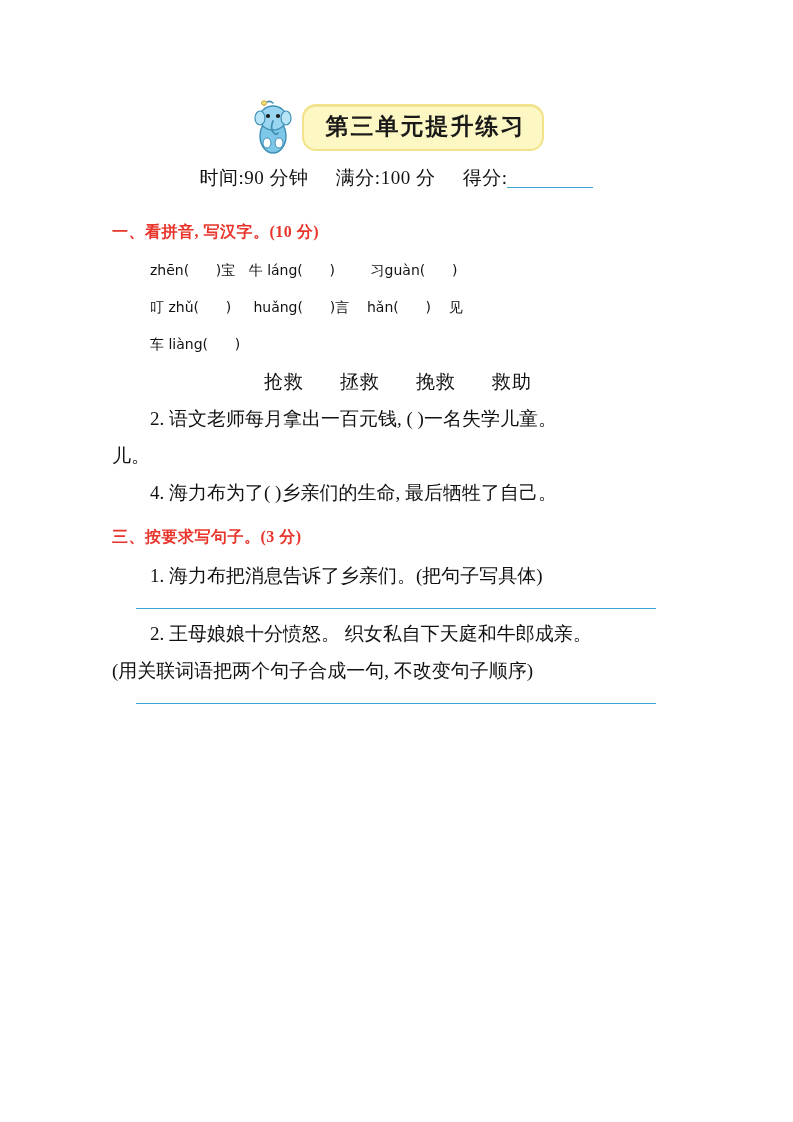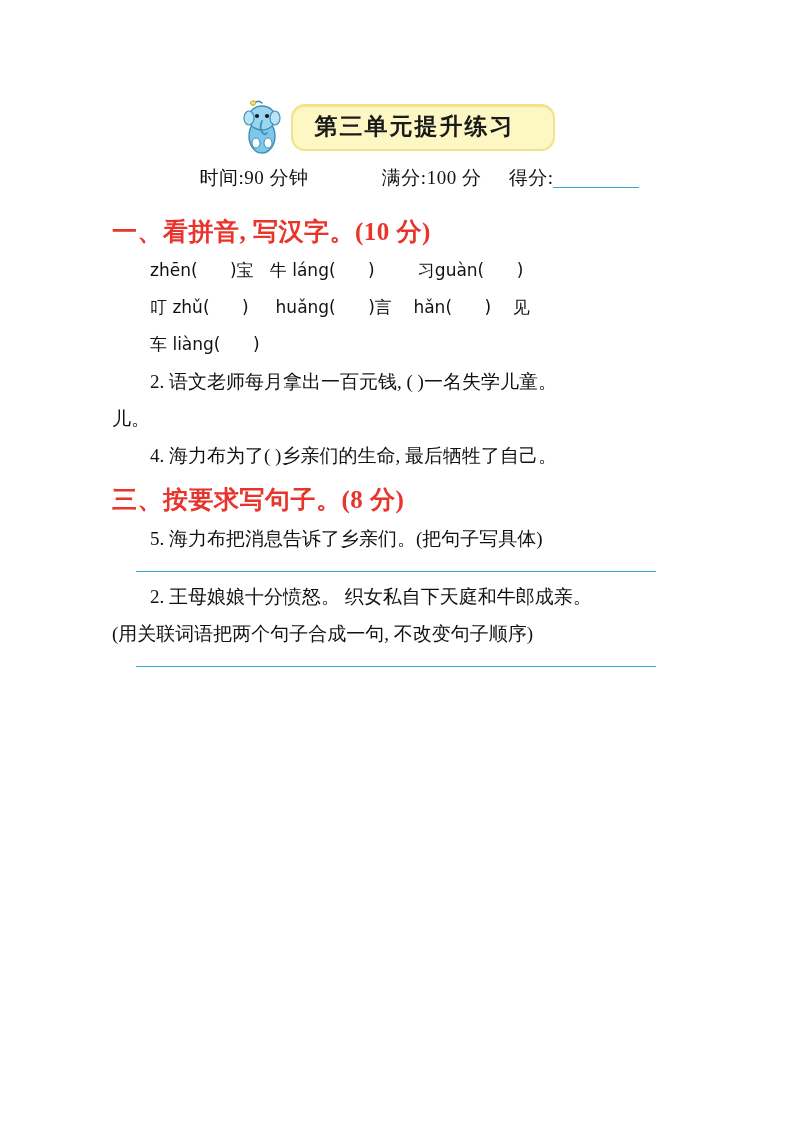--- a/index.html
+++ b/index.html
@@ -38,68 +38,68 @@
     height: 62px;
     margin-right: 6px;
     flex: none;
   }
   .mascot svg { display: block; }
 
   .title-plate {
     background: #fdf7c3;
     border: 2px solid #f2e38a;
     border-radius: 14px;
-    padding: 5px 38px 7px 22px;
+    padding: 5px 16px 7px 22px;
     font-family: "Liberation Serif", serif;
     font-size: 23px;
     font-weight: bold;
     letter-spacing: 2px;
     color: #1a1a1a;
     box-shadow: 0 1px 0 #efe49b inset;
   }
 
   
   .info-line {
     position: absolute;
     left: 0; top: 165px;
     width: 793px;
     text-align: center;
     font-size: 19px;
     letter-spacing: 0.5px;
   }
-  .info-line .seg { margin-right: 22px; margin-left: 46px; }
+  .info-line .seg { margin-right: 22px; }
   .score-blank {
     display: inline-block;
     width: 86px;
     border-bottom: 1.5px solid #3aa6cf;
     height: 19px;
     vertical-align: -4px;
   }
 
   
   .content {
     position: absolute;
     left: 112px;
     top: 206px;
     width: 600px;
     font-size: 19px;
     line-height: 37px;
   }
   .sec-head {
     color: #e8342a;
     font-weight: bold;
-    font-size: 25px;
+    font-size: 16px;
     margin: 7px 0 2px 0;
     letter-spacing: 0.5px;
   }
   .indent { text-indent: 38px; }
   .row { white-space: pre; }
   .pinyin {
     font-family: "DejaVu Sans", sans-serif;
-    font-size: 17px;
+    font-size: 14px;
   }
   .wordbank {
     text-indent: 0;
     padding-left: 152px;
     letter-spacing: 1px;
   }
   .wordbank span { margin-right: 36px; }
 
   .answer-rule {
     border: 0;
@@ -140,25 +140,28 @@
     <span>得分:</span><span class="score-blank"></span>
   </div>
 
   <div class="content">
 
     <div class="sec-head">一、看拼音, 写汉字。(10 分)</div>
     <div class="indent row pinyin">zhēn(      )宝   牛 láng(      )        习guàn(      )</div>
     <div class="indent row pinyin">叮 zhǔ(      )     huǎng(      )言    hǎn(      )    见</div>
     <div class="indent row pinyin">车 liàng(      )</div>
 
+    <div class="wordbank">
+      <span>抢救</span><span>拯救</span><span>挽救</span><span>救助</span>
+    </div>
     <div class="indent">2. 语文老师每月拿出一百元钱, (         )一名失学儿童。</div>
     <div class="q-sub">儿。</div>
     <div class="indent">4. 海力布为了(         )乡亲们的生命, 最后牺牲了自己。</div>
 
-    <div class="sec-head">三、按要求写句子。(8 分)</div>
-    <div class="indent q-line">5.  海力布把消息告诉了乡亲们。(把句子写具体)</div>
+    <div class="sec-head">三、按要求写句子。(3 分)</div>
+    <div class="indent q-line">1.  海力布把消息告诉了乡亲们。(把句子写具体)</div>
     <hr class="answer-rule">
     <div class="indent q-line">2.  王母娘娘十分愤怒。    织女私自下天庭和牛郎成亲。</div>
     <div class="q-sub">(用关联词语把两个句子合成一句, 不改变句子顺序)</div>
     <hr class="answer-rule">
 
   </div>
 </div>
 
 </body></html>

